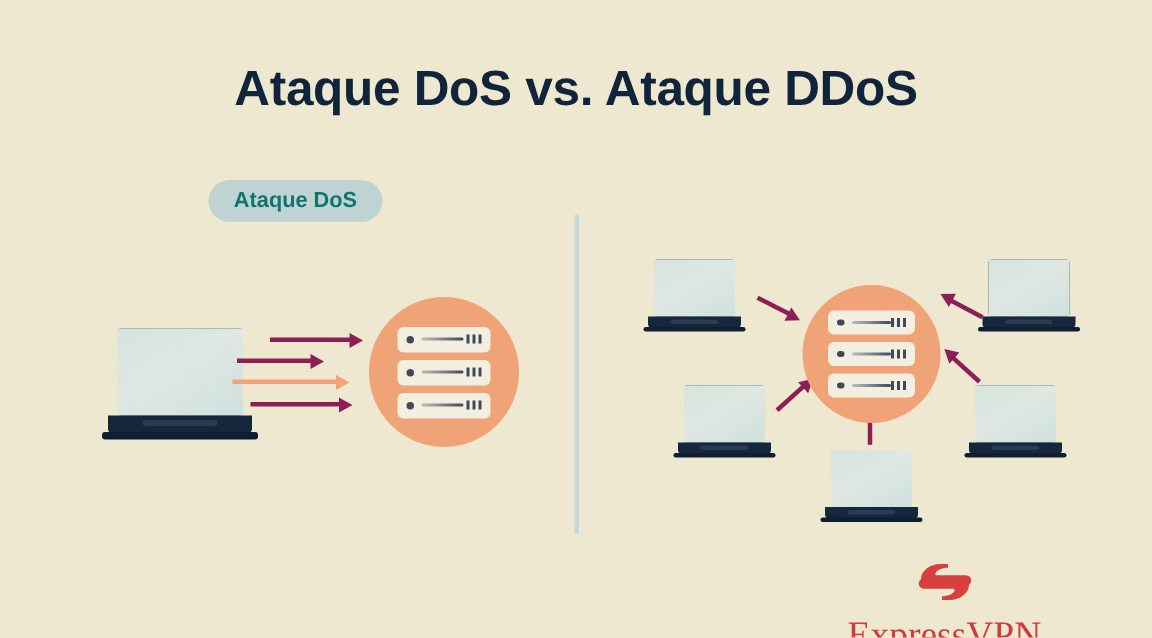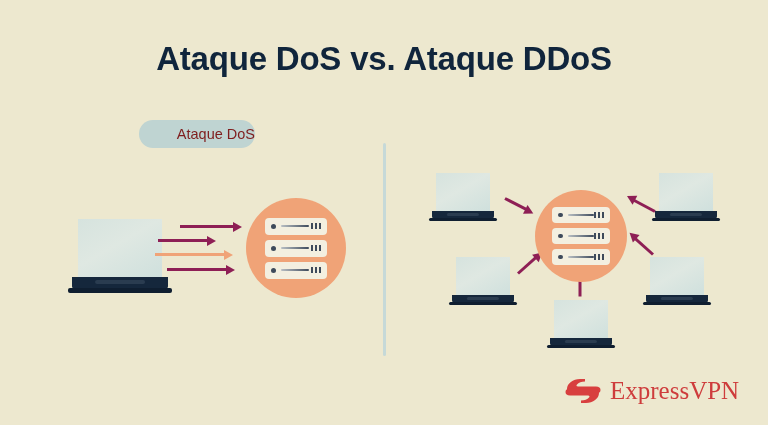--- a/index.html
+++ b/index.html
@@ -35,24 +35,24 @@
     white-space: nowrap;
   }
 
   
   .badge {
     position: absolute;
     background: #BFD4D2;
     border-radius: 16px;
     height: 28px;
     line-height: 28px;
-    text-align: right;
+    text-align: center;
     font-size: 14.5px;
-    font-weight: normal;
-    color: #7f1d1d;
+    font-weight: bold;
+    color: #0f766e;
     font-family: "Liberation Sans", sans-serif;
     white-space: nowrap;
   }
   #badge-dos  { left: 139px; top: 120px; width: 116px; }
   #badge-ddos { left: 489px; top: 120px; width: 140px; }
 
   
   #divider {
     position: absolute;
     left: 383px;
@@ -245,20 +245,21 @@
 
   
   #logo {
     position: absolute;
     left: 565px;
     top: 375px;
     height: 32px;
     display: flex;
     align-items: center;
     gap: 9px;
+    flex-direction: column;
   }
   #logo-mark {
     width: 36px;
     height: 26px;
     flex: 0 0 auto;
   }
   #logo-text {
     font-family: "Liberation Serif", serif;
     font-size: 25px;
     color: #CE3C3C;

